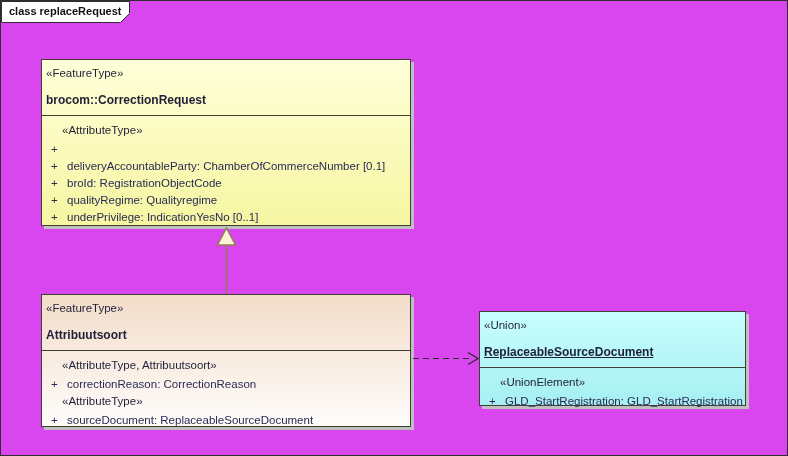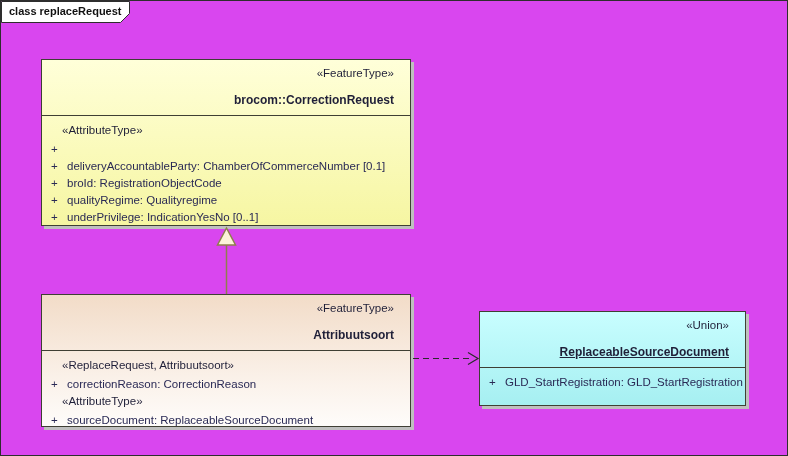--- a/index.html
+++ b/index.html
@@ -31,21 +31,21 @@
     box-sizing: border-box;
     border: 1px solid #3f3f34;
     box-shadow: 3px 3px 0 #bfbfbf;
     z-index: 1;
   }
   .cls-yellow { background: linear-gradient(180deg, #ffffd9 0%, #f6f6a2 100%); }
   .cls-peach  { background: linear-gradient(180deg, #f2dcc8 0%, #fbf3ec 70%, #fefcfa 100%); }
   .cls-cyan   { background: linear-gradient(180deg, #c8feff 0%, #a6eff1 100%); }
 
   .hdr {
-    text-align: right;
+    text-align: left;
     padding: 6px 16px 7px 4px;
     border-bottom: 1px solid #3f3f34;
   }
   .stereo {
     font-size: 11.5px;
     color: #1f1f38;
     line-height: 15px;
   }
   .cname {
     font-size: 12px;
@@ -116,39 +116,40 @@
       </div>
     </div>
   </div>
 
   <div class="cls cls-peach" style="left:40px; top:293px; width:370px; height:133px;">
     <div class="hdr">
       <div class="stereo">«FeatureType»</div>
       <div class="cname">Attribuutsoort</div>
     </div>
     <div class="cbody">
-      <div class="stereo-left">«ReplaceRequest, Attribuutsoort»</div>
+      <div class="stereo-left">«AttributeType, Attribuutsoort»</div>
       <div class="arow">
         <span class="vis">+</span>
         <span>correctionReason: CorrectionReason</span>
       </div>
       <div class="stereo-left">«AttributeType»</div>
       <div class="arow">
         <span class="vis">+</span>
         <span>sourceDocument: ReplaceableSourceDocument</span>
       </div>
     </div>
   </div>
 
   <div class="cls cls-cyan" style="left:478px; top:310px; width:267px; height:95px;">
     <div class="hdr">
       <div class="stereo">«Union»</div>
       <div class="cname cname-underline">ReplaceableSourceDocument</div>
     </div>
     <div class="cbody">
+      <div class="stereo-left">«UnionElement»</div>
       <div class="arow">
         <span class="vis">+</span>
         <span>GLD_StartRegistration: GLD_StartRegistration</span>
       </div>
     </div>
   </div>
 
   <svg class="overlay" width="788" height="456" viewBox="0 0 788 456">
     <g>
       <polygon points="0.5,0.5 128.5,0.5 128.5,12.5 119.5,21.5 0.5,21.5" fill="#ffffff" stroke="#2e2e2e" stroke-width="1"></polygon>

